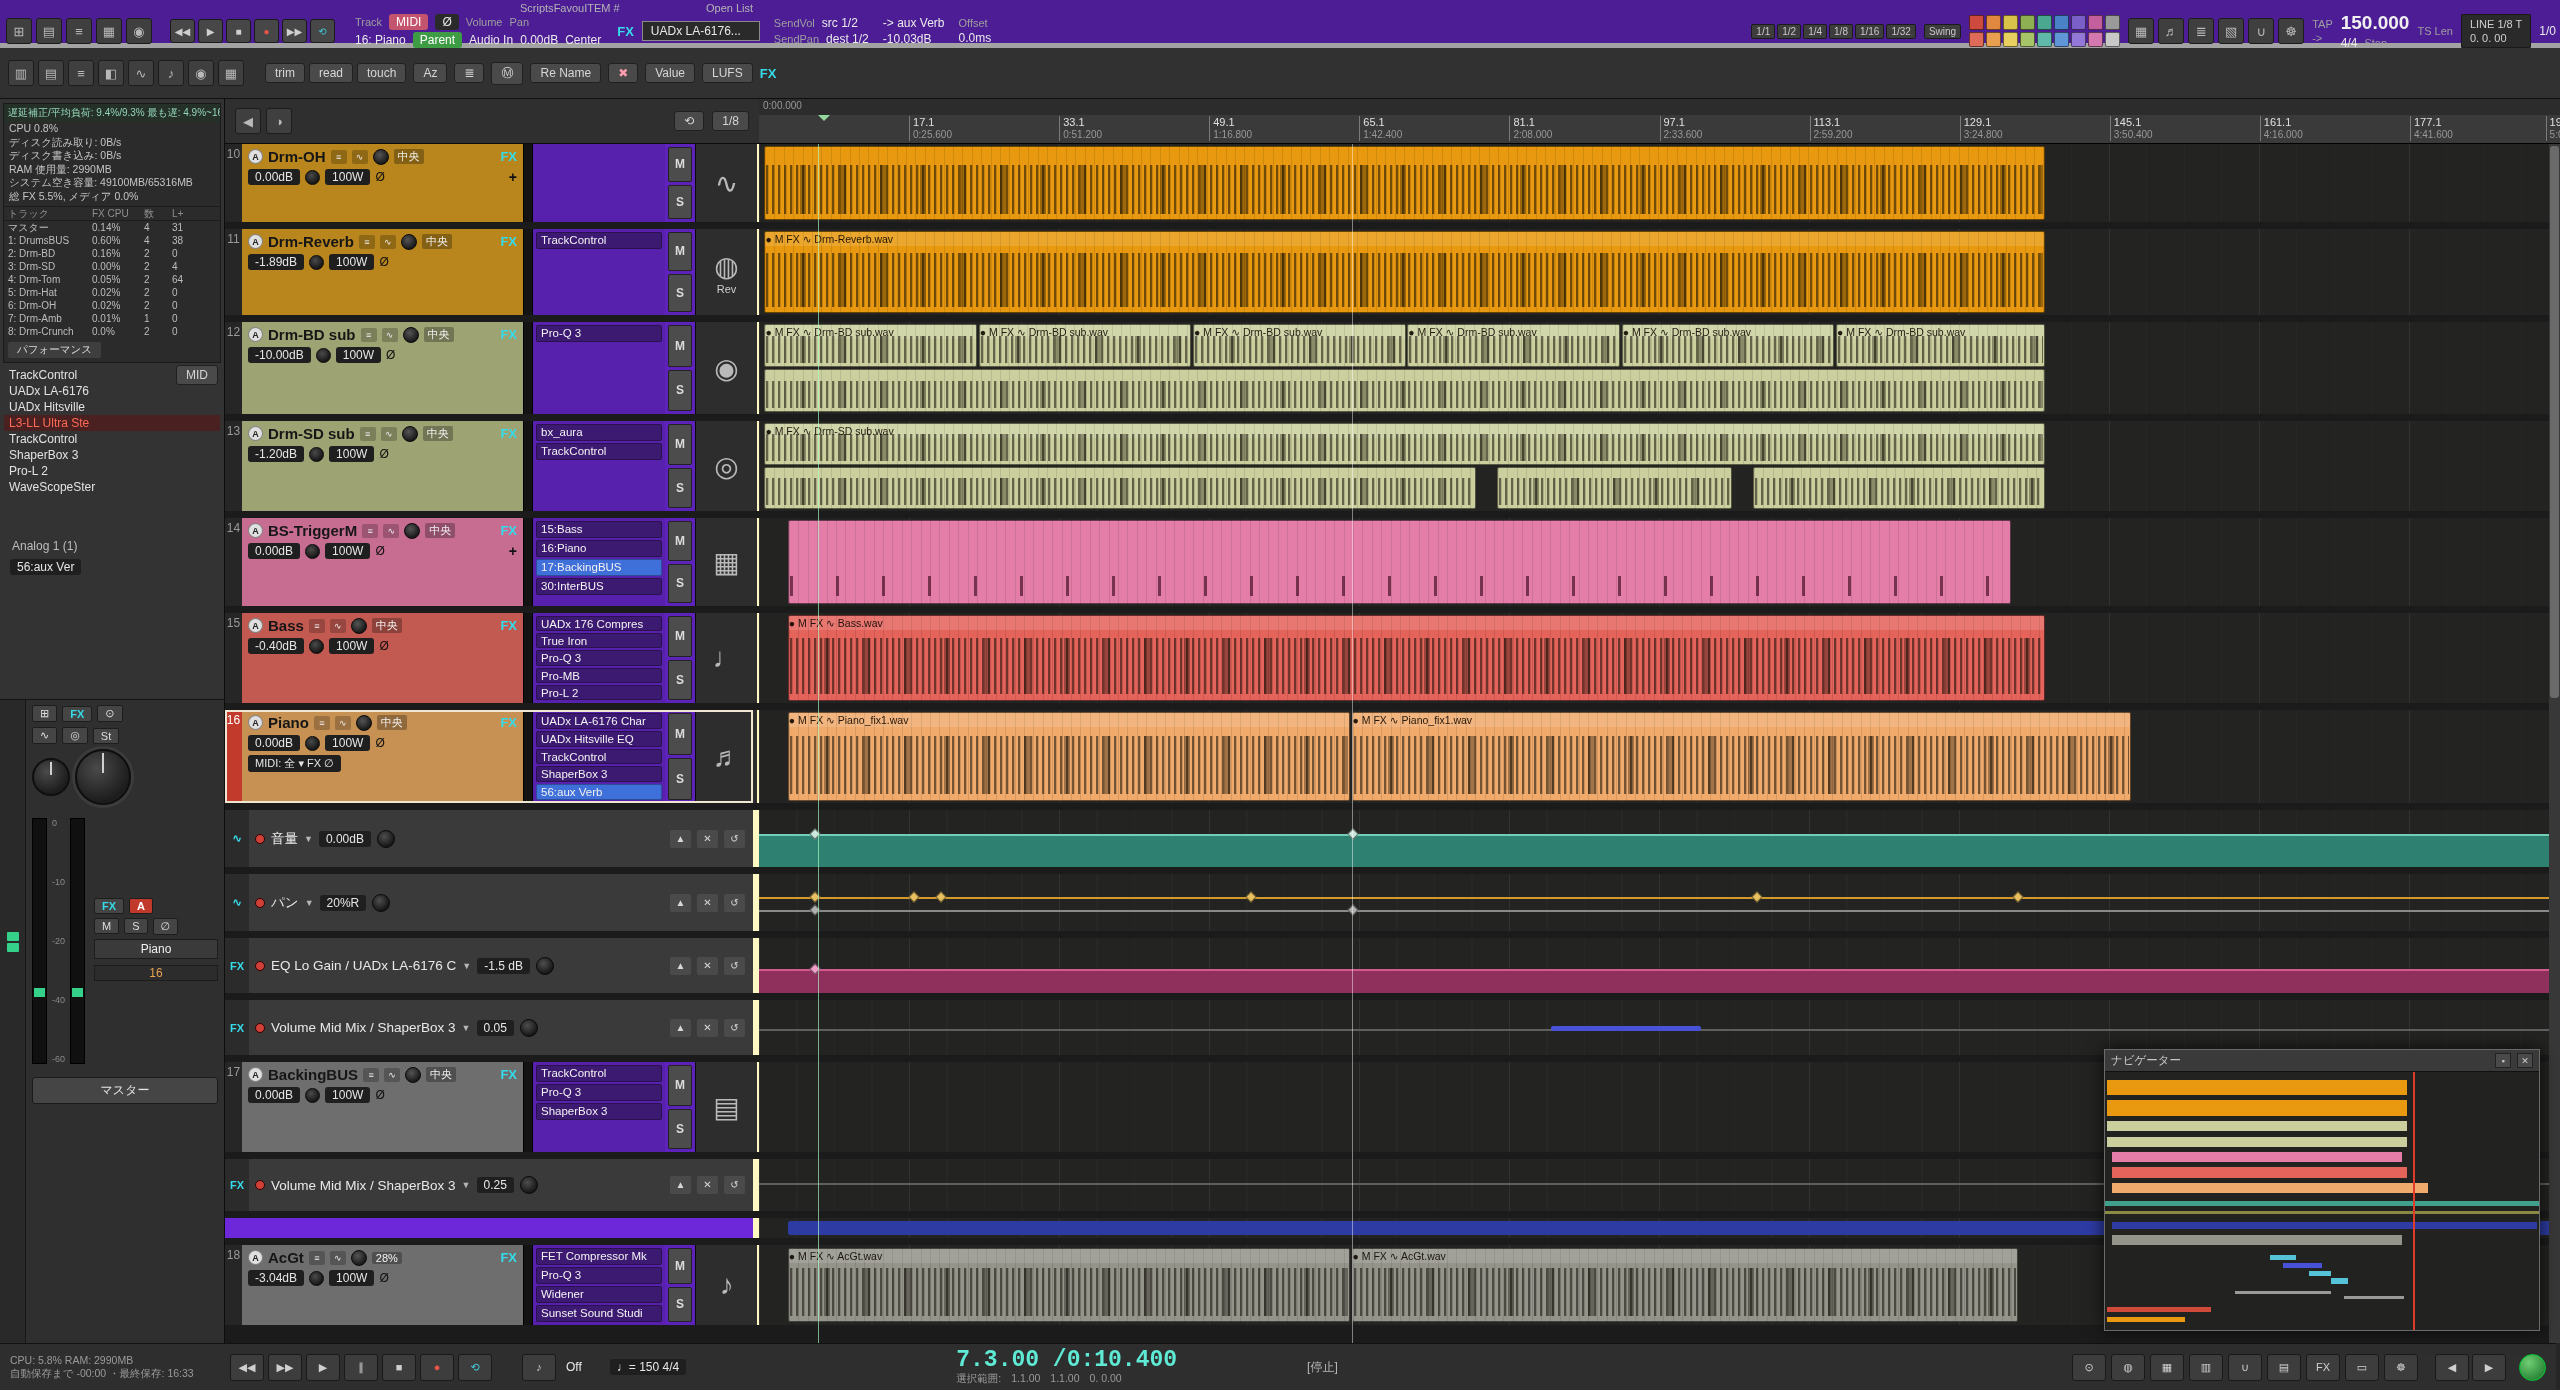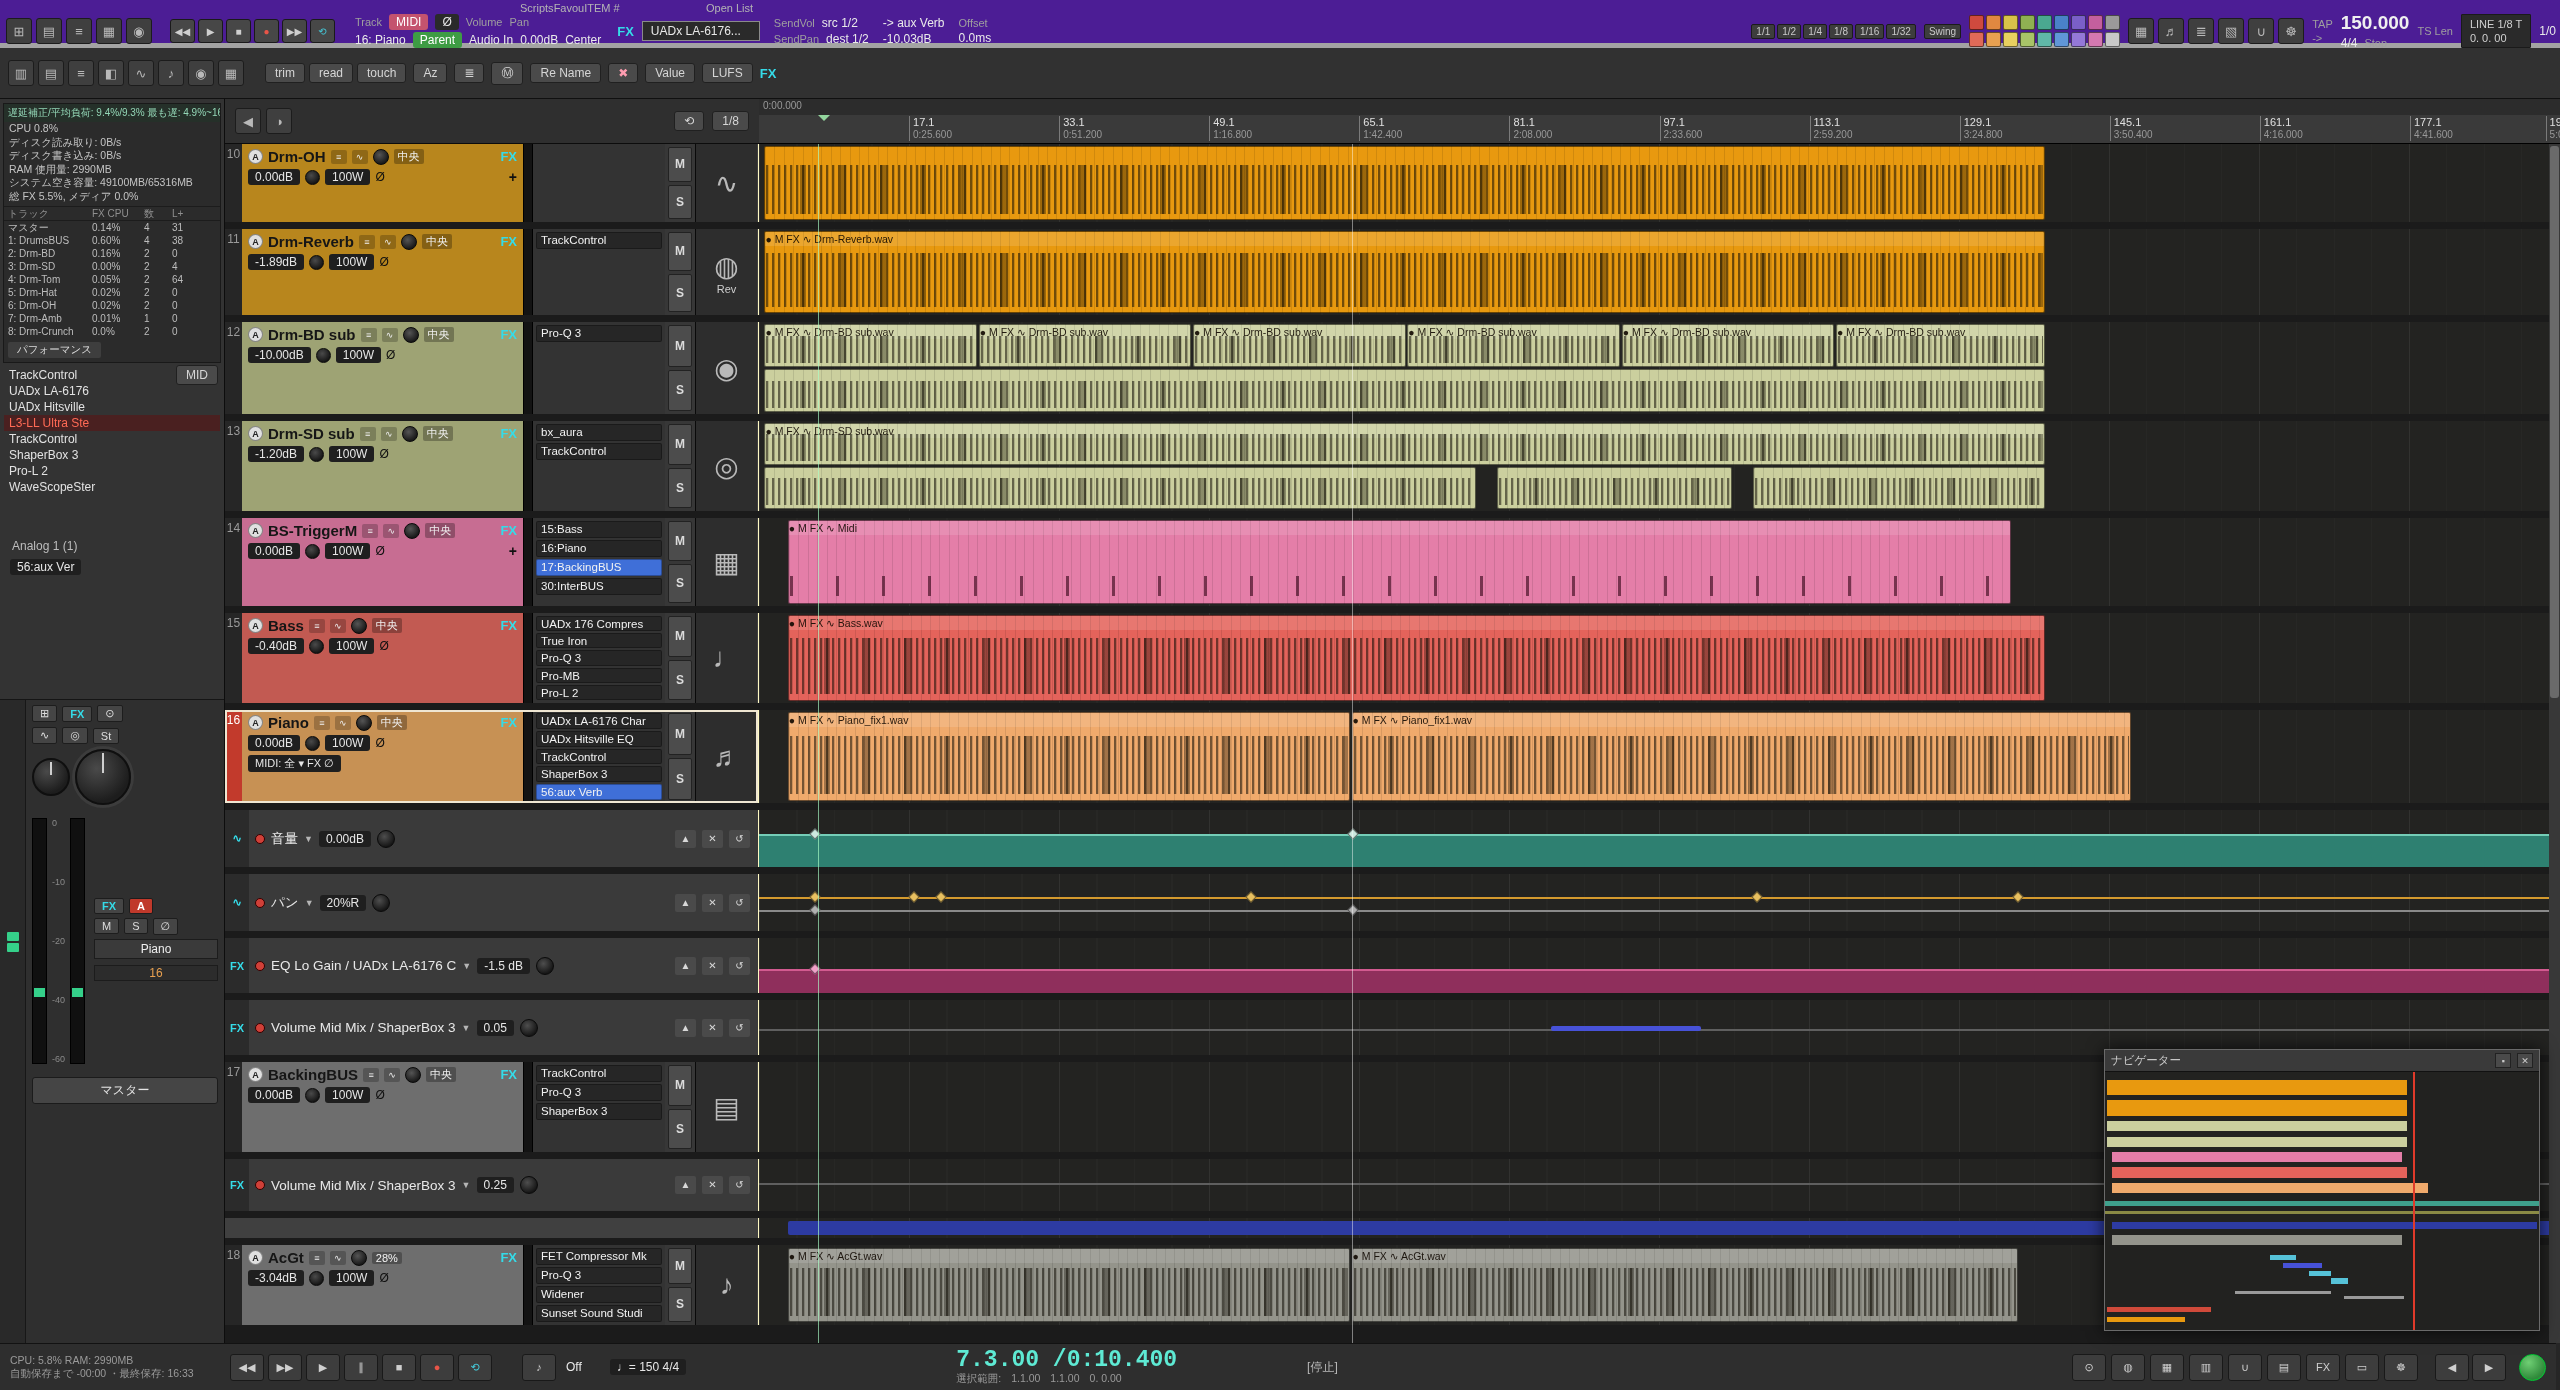--- a/index.html
+++ b/index.html
@@ -79,21 +79,21 @@
   #corner .sp { flex:1; }
   #ruler { position:absolute; left:534px; right:0; top:0; height:45px; background:#2c2c2c; border-bottom:1px solid #000; overflow:hidden; }
   #rulerin { position:absolute; left:0; right:0; bottom:0; height:28px; background:#3a3a3a; }
   .tick { position:absolute; top:1px; border-left:1px solid #7a7a7a; padding-left:3px; }
   .tbar { display:block; font-size:11px; color:#e0e0e0; line-height:13px; }
   .ttime { display:block; font-size:10px; color:#999; line-height:12px; }
   #zerolbl { position:absolute; left:4px; top:1px; font-size:10px; color:#999; }
   .rmark { position:absolute; left:3.3%; bottom:16px; width:0; height:0; border:6px solid transparent; border-top-color:#93d69e; }
   #rows { position:absolute; left:0; top:45px; right:0; bottom:0; background:#1b1b1b; }
   .row { display:flex; margin-bottom:7px; background:#181818; }
-  .rtcp { width:534px; flex:none; display:flex; background:#404040; border-right:1px solid #fef9c3; position:relative; }
+  .rtcp { width:534px; flex:none; display:flex; background:#6d28d9; border-right:6px solid #fef9c3; position:relative; }
   .rlane { flex:1; position:relative; overflow:hidden; background-color:#232321;
     background-image:repeating-linear-gradient(90deg, rgba(255,255,255,0.05) 0 1px, transparent 1px 150px),
                      repeating-linear-gradient(90deg, rgba(255,255,255,0.02) 0 1px, transparent 1px 37.5px); }
 
   .tcp-track { display:flex; width:100%; }
   .tcp-track[data-sel="1"] { outline:2px solid #efe6d2; outline-offset:-2px; z-index:2; }
   .tnum { width:17px; background:#262626; color:#9a9a9a; font-size:12px; text-align:center; padding-top:3px; flex:none; }
   .tbody { width:281px; padding:4px 6px; display:flex; flex-direction:column; gap:4px; flex:none; overflow:hidden; }
   .trow { display:flex; align-items:center; gap:5px; }
   .recarm { width:15px; height:15px; border-radius:50%; background:#e0e0e0; color:#222; font-size:9px; font-weight:bold; display:flex; align-items:center; justify-content:center; border:1px solid #00000066; flex:none; }
@@ -893,21 +893,20 @@
             <div class="envfill"></div>
             <div class="envline"></div>
             <div class="envline"></div>
             <div class="envseg"></div>
             <div>
               
             </div>
             <div>
 
                 <div class="clip" data-wv="midi" style="left: 1.6%; width: 67.9%; top: 2%; height: 96%; background-color: rgb(228, 126, 168);">
-                  <div class="cliphdr">● M FX ∿ Midi</div>
                   <div class="wave"></div>
                 </div>
               </div>
           </div>
         </div>
 
         <div class="row" data-kind="track" style="height: 90px;">
           <div class="rtcp">
             <div class="tcp-track">
               <div class="tnum">15</div>

